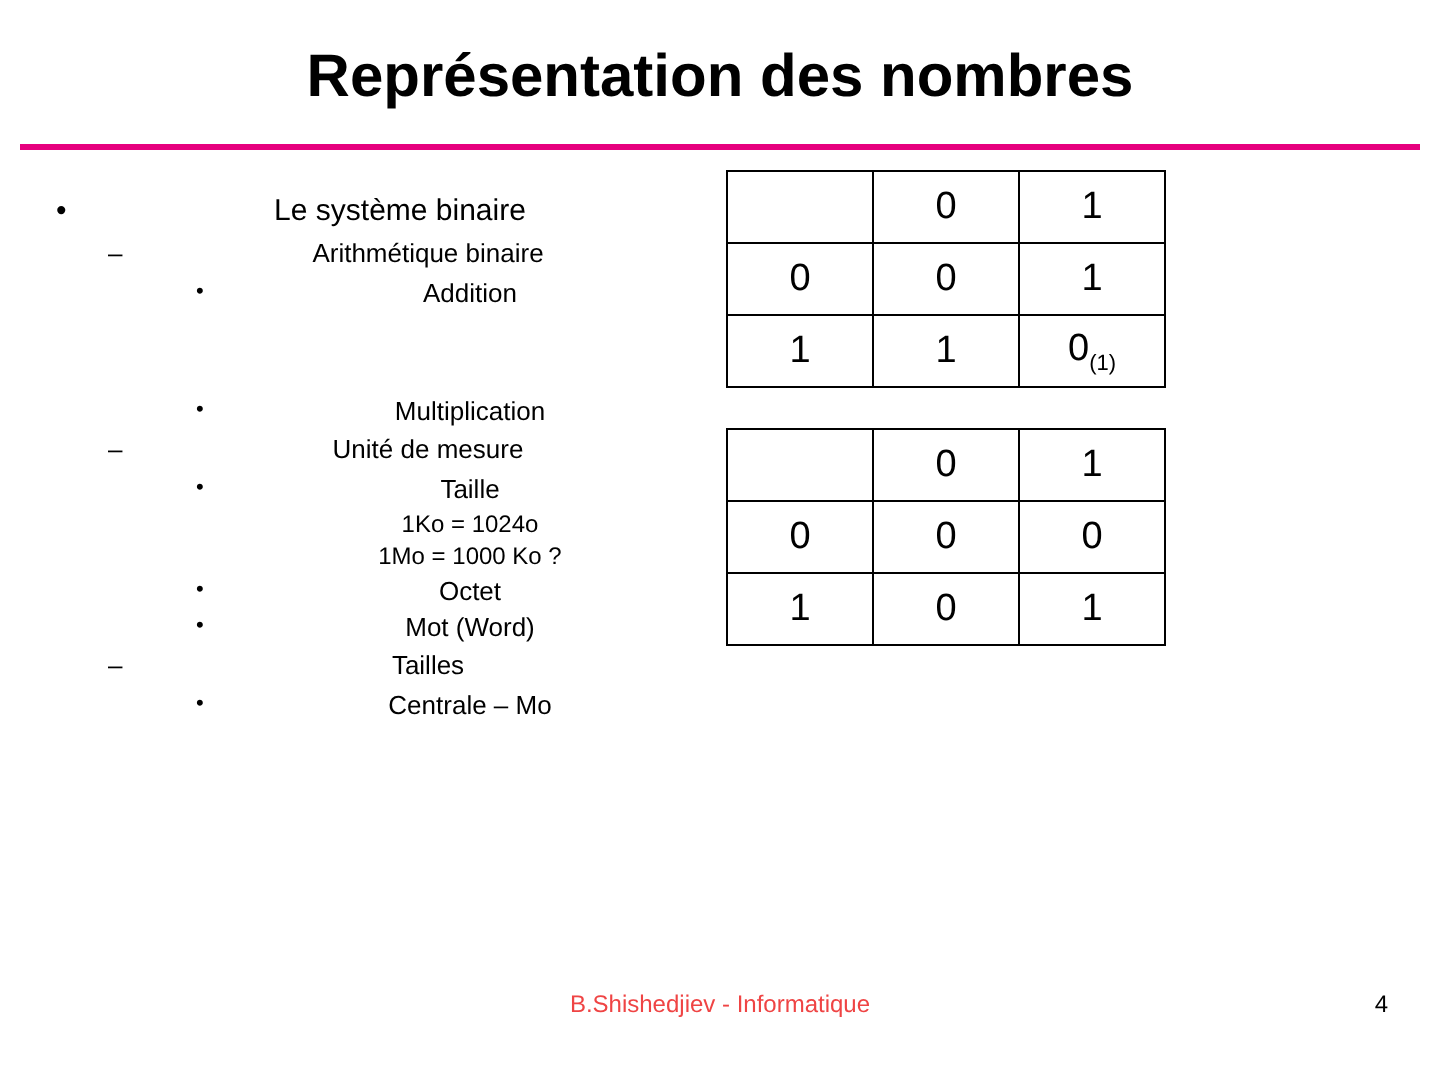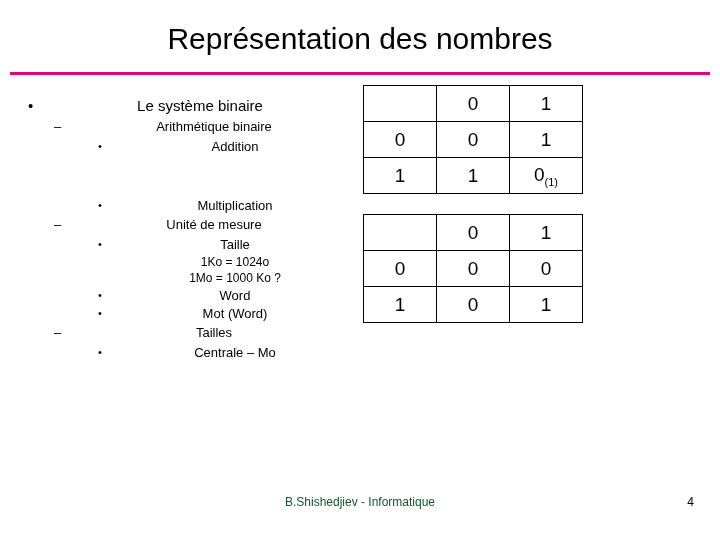--- a/index.html
+++ b/index.html
@@ -19,21 +19,21 @@
     width: 720px;
     height: 540px;
   }
   .title {
     position: absolute;
     left: 0;
     top: 22px;
     width: 720px;
     text-align: center;
     font-size: 30px;
-    font-weight: normal;
+    font-weight: bold;
     letter-spacing: 0px;
     color: #000000;
   }
   .title-rule {
     position: absolute;
     left: 10px;
     top: 72px;
     width: 700px;
     height: 3px;
     background: #e6007e;
@@ -133,21 +133,21 @@
   }
 
   
   .footer-text {
     position: absolute;
     left: 0;
     top: 495px;
     width: 720px;
     text-align: center;
     font-size: 12px;
-    color: #14532d;
+    color: #ef4444;
   }
   .page-number {
     position: absolute;
     right: 26px;
     top: 495px;
     font-size: 12px;
     color: #000000;
   }
 </style>
 </head>
@@ -161,21 +161,21 @@
   <div class="bullets">
     <p class="lvl1">Le système binaire</p>
     <p class="lvl2">Arithmétique binaire</p>
     <p class="lvl3">Addition</p>
     <div class="spacer-lg"></div>
     <p class="lvl3">Multiplication</p>
     <p class="lvl2">Unité de mesure</p>
     <p class="lvl3">Taille</p>
     <p class="lvl4">1Ko = 1024o</p>
     <p class="lvl4">1Mo = 1000 Ko ?</p>
-    <p class="lvl3">Word</p>
+    <p class="lvl3">Octet</p>
     <p class="lvl3">Mot (Word)</p>
     <p class="lvl2">Tailles</p>
     <p class="lvl3">Centrale – Mo</p>
   </div>
 
   <table class="tbl" id="table-and">
     <tbody>
         <tr>
       <td class="blank"></td>
       <td>0</td>

